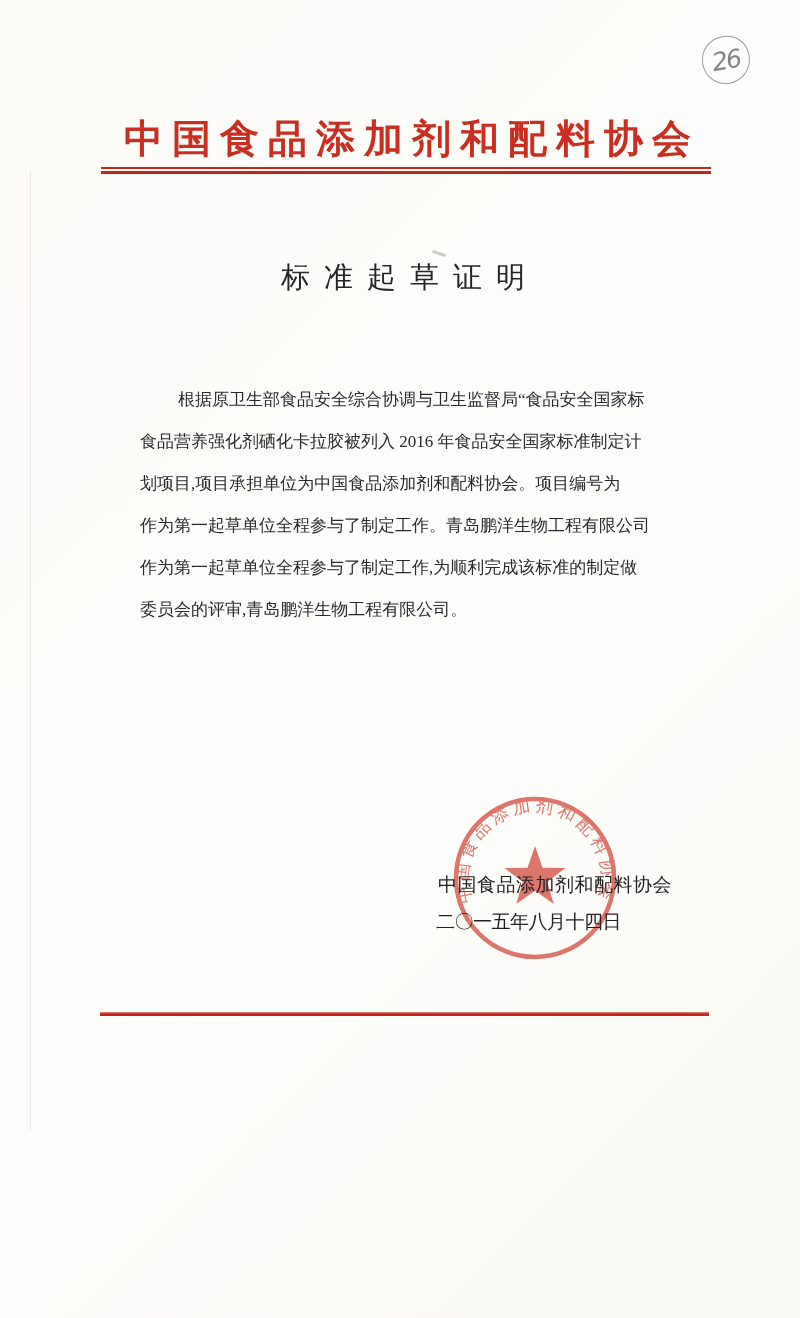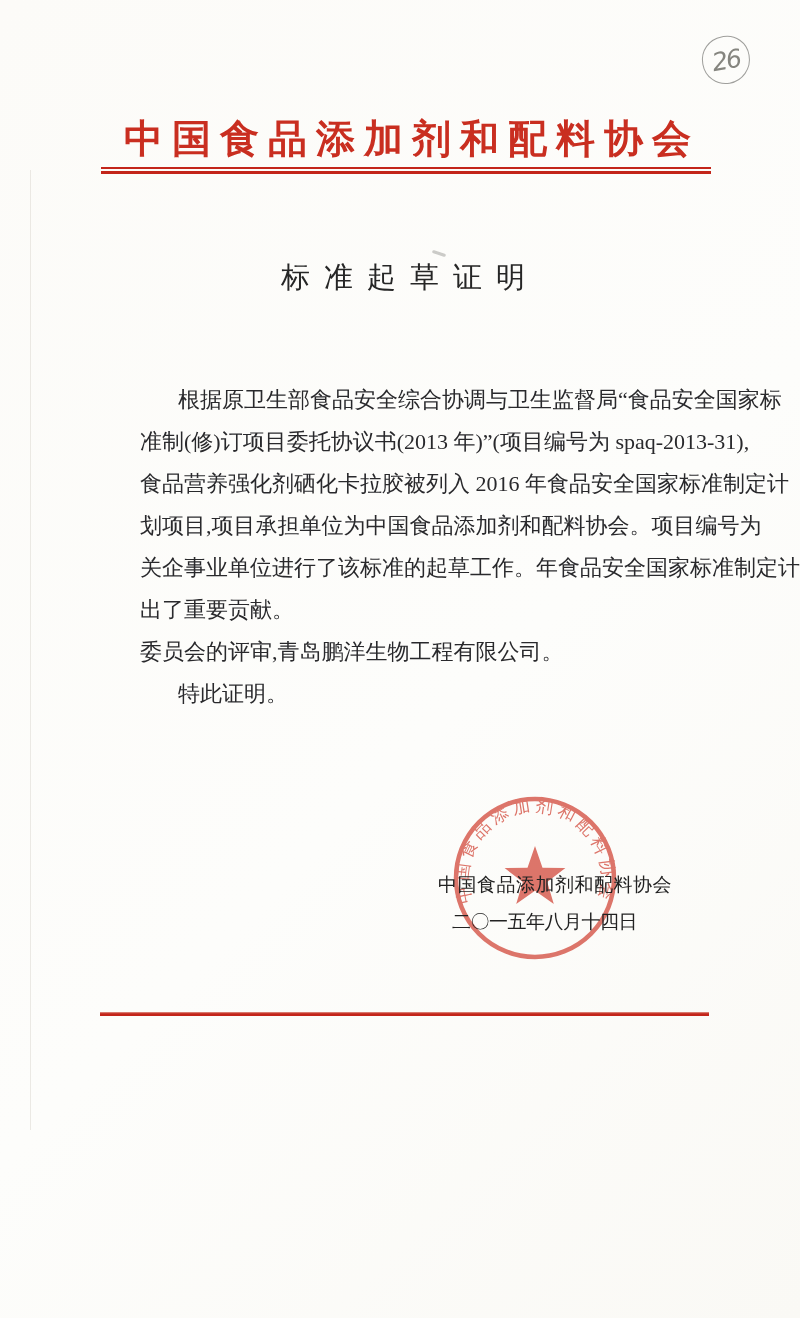--- a/index.html
+++ b/index.html
@@ -52,31 +52,31 @@
     position:absolute;left:0;right:0;top:258px;margin:0;
     text-align:center;transform:translateX(10px);
     color:#262626;
     font-size:29px;font-weight:normal;
     letter-spacing:14px;white-space:nowrap;
   }
   
   .body-text{
     position:absolute;left:140px;top:379px;width:578px;
     color:#29292c;
-    font-size:22px;line-height:42px;
+    font-size:17px;line-height:42px;
   }
   .body-text .line{white-space:nowrap;height:42px;}
   .body-text .line.indent{text-indent:38px;}
   
   .sig-org{
     position:absolute;left:438px;top:872px;z-index:3;
     color:#222;font-size:19px;letter-spacing:0.5px;white-space:nowrap;
   }
   .sig-date{
-    position:absolute;left:452px;top:909px;z-index:3;
+    position:absolute;left:436px;top:909px;z-index:3;
     color:#222;font-size:19px;letter-spacing:-0.5px;white-space:nowrap;
   }
   
   .stamp{
     position:absolute;left:445px;top:788px;width:180px;height:180px;
     z-index:2;opacity:.82;filter:blur(.4px);
   }
   .stamp .ring{fill:none;stroke:#d6584b;stroke-width:4.5;}
   .stamp .star{fill:#d6584b;}
   .stamp .arc-text{
@@ -106,27 +106,25 @@
   <div class="letterhead-rule">
     <div class="rule-thin"></div>
     <div class="rule-gap"></div>
     <div class="rule-thick"></div>
   </div>
 
   <h1 class="doc-title">标准起草证明</h1>
 
   <div class="body-text" id="paragraphs">
       <div class="line indent">根据原卫生部食品安全综合协调与卫生监督局“食品安全国家标</div>
-      <div class="line">准制(修)订项目委托协议书(2013 年)”(项目编号为 spaq-2013-31),</div>
       <div class="line">食品营养强化剂硒化卡拉胶被列入 2016 年食品安全国家标准制定计</div>
       <div class="line">划项目,项目承担单位为中国食品添加剂和配料协会。项目编号为</div>
-      <div class="line">关企事业单位进行了该标准的起草工作。年食品安全国家标准制定计</div>
-      <div class="line">出了重要贡献。</div>
+      <div class="line">作为第一起草单位全程参与了制定工作。青岛鹏洋生物工程有限公司</div>
+      <div class="line">作为第一起草单位全程参与了制定工作,为顺利完成该标准的制定做</div>
       <div class="line">委员会的评审,青岛鹏洋生物工程有限公司。</div>
-      <div class="line indent">特此证明。</div>
     </div>
 
   <svg class="stamp" viewBox="-90 -90 180 180" xmlns="http://www.w3.org/2000/svg">
     <circle class="ring" cx="0" cy="0" r="79"></circle>
     <polygon class="star" points="0,-32 7.5,-10.3 30.4,-9.9 12.2,4 18.8,25.9 0,12.8 -18.8,25.9 -12.2,4 -30.4,-9.9 -7.5,-10.3"></polygon>
     <defs>
       <path id="arcPath" d="M -62,26 A 67,67 0 1 1 62,26"></path>
     </defs>
     <text class="arc-text" text-anchor="middle">
       <textPath href="#arcPath" startOffset="50%">中国食品添加剂和配料协会</textPath>

